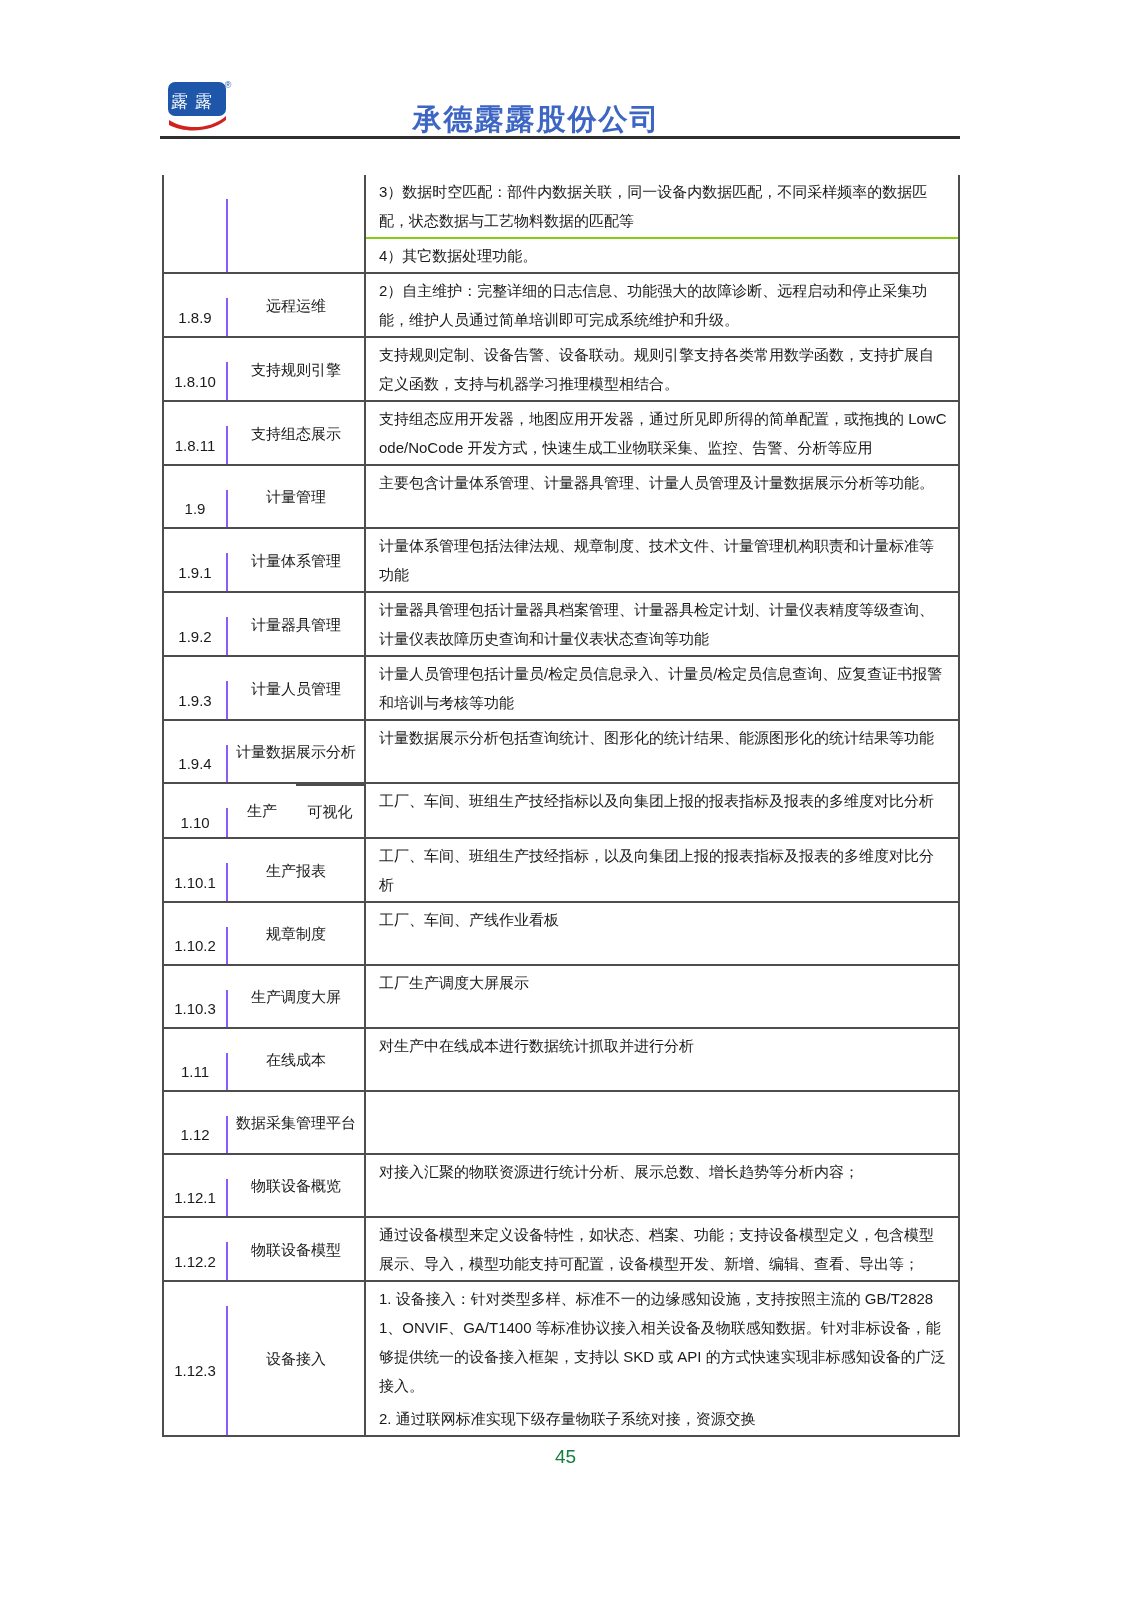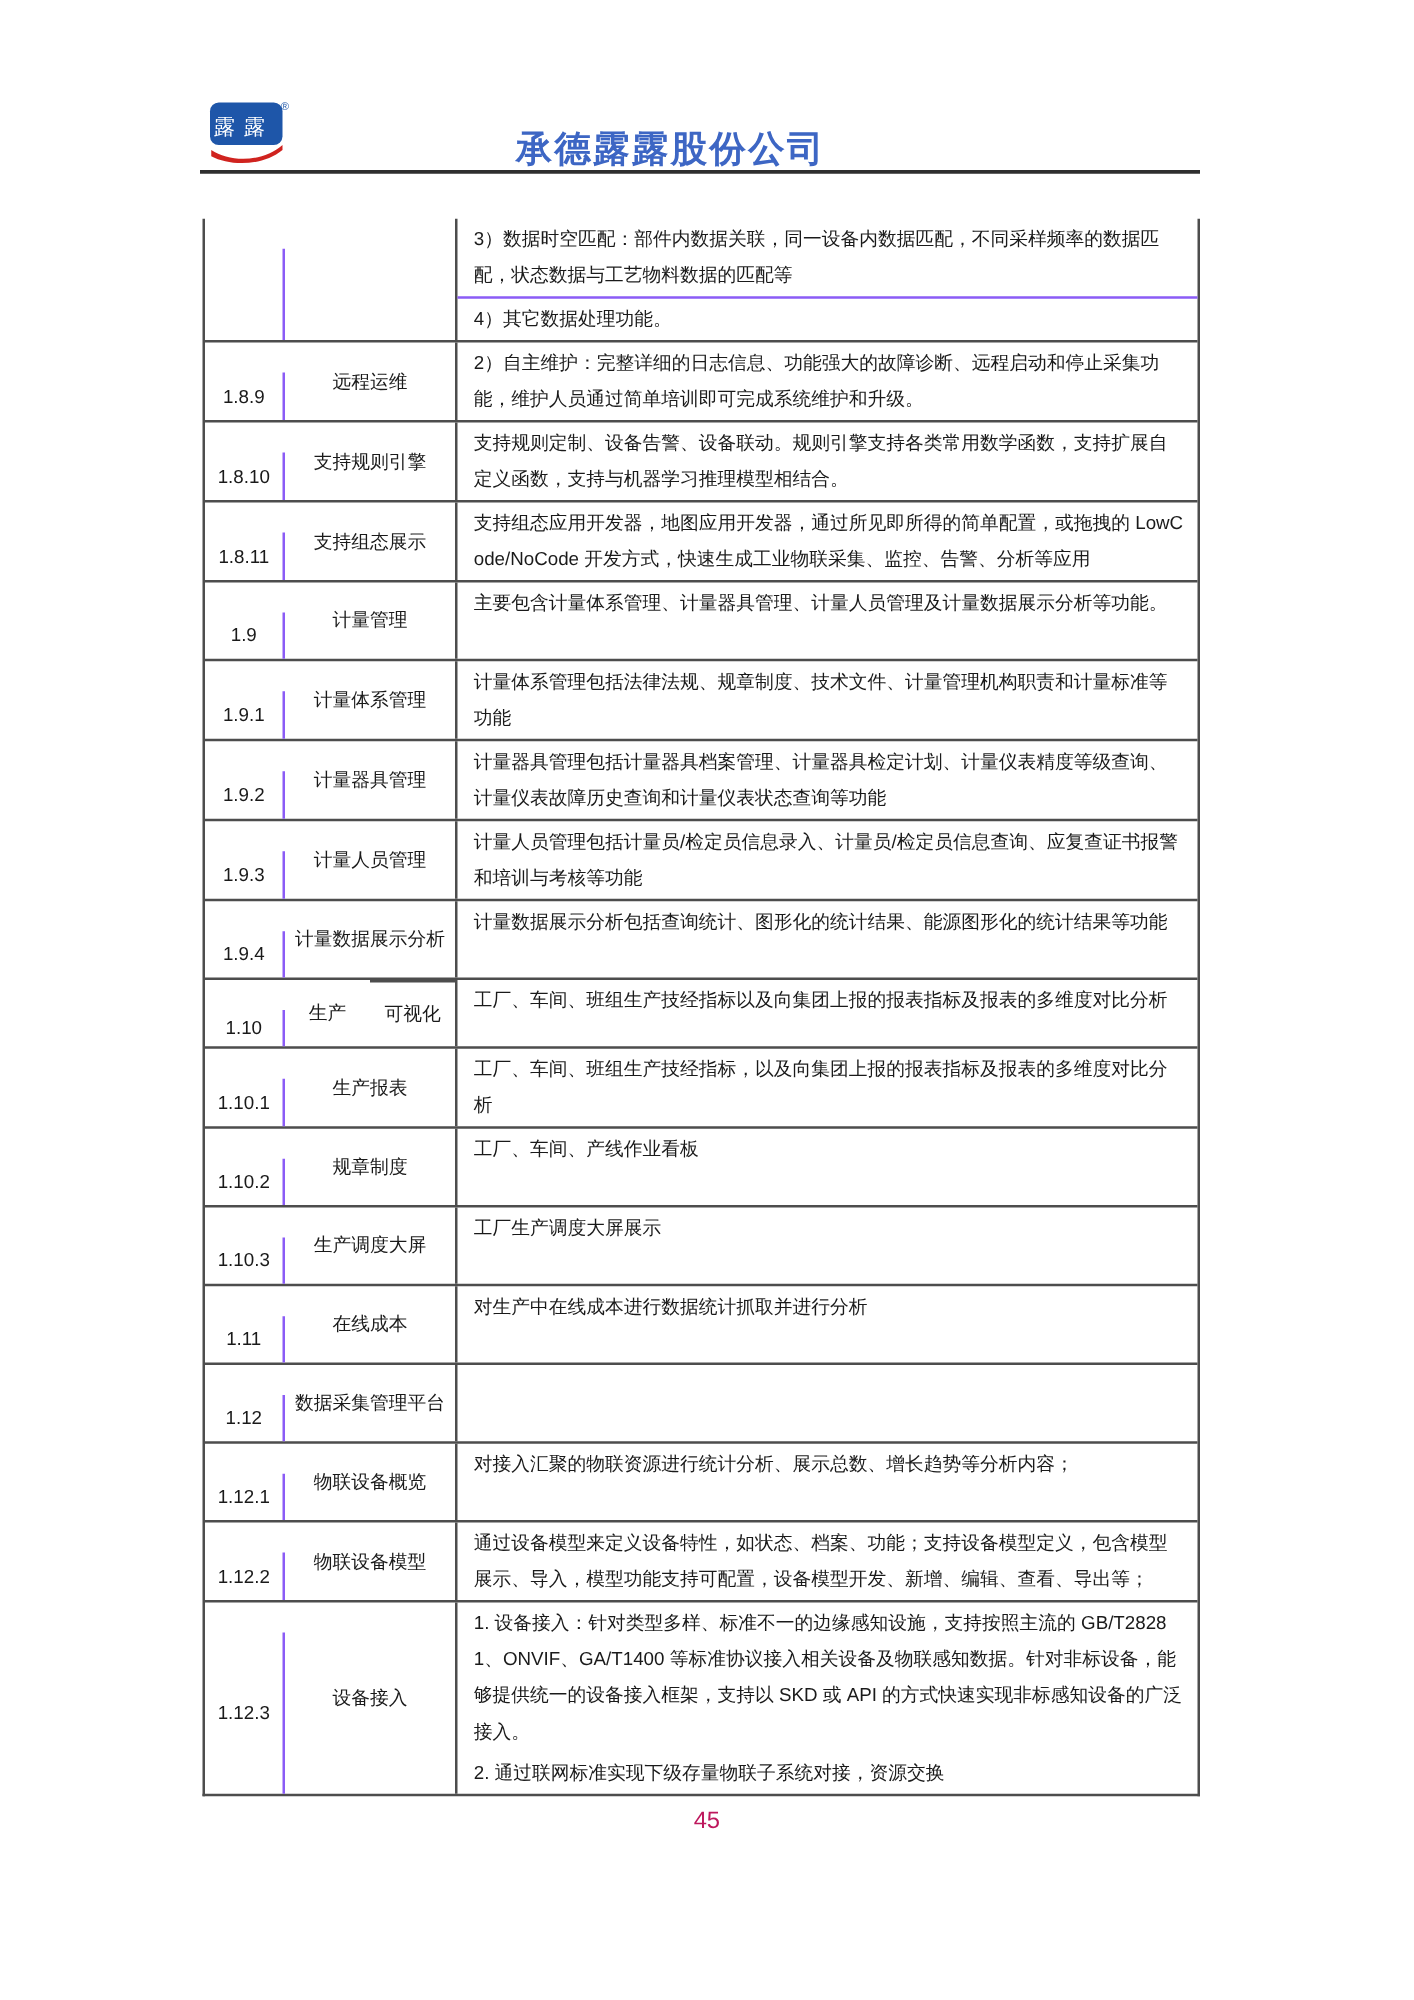--- a/index.html
+++ b/index.html
@@ -49,26 +49,26 @@
     text-align:center;
     padding:16px 8px;
   }
   .c-title.split{flex-direction:row;padding:0;align-items:stretch;}
   .c-title .half{
     flex:1;display:flex;align-items:center;justify-content:center;
   }
   .c-title .half + .half{border-top:2px solid #4d4d4d;}
   .c-desc{flex:1 1 auto;display:flex;flex-direction:column;min-width:0;}
   .c-desc .sub{flex:1;}
-  .c-desc .sub + .sub{border-top:2px solid #8b5cf6;}
+  .c-desc .sub + .sub{border-top:2px solid #84cc16;}
   .para{padding:2px 10px 2px 13px;word-break:break-all;}
   
   .page-number{
     position:absolute;left:0;top:1446px;width:1131px;
-    text-align:center;font-size:19px;color:#be185d;
+    text-align:center;font-size:19px;color:#15803d;
   }
 </style>
 </head>
 <body>
 
 <div class="page">
 
   <svg class="logo" viewBox="0 0 66 52">
     <rect x="2" y="2" width="58" height="34" rx="7" fill="#1e56a9"></rect>
     <text x="29" y="27" text-anchor="middle" font-size="17" fill="#ffffff" letter-spacing="7">露露</text>

